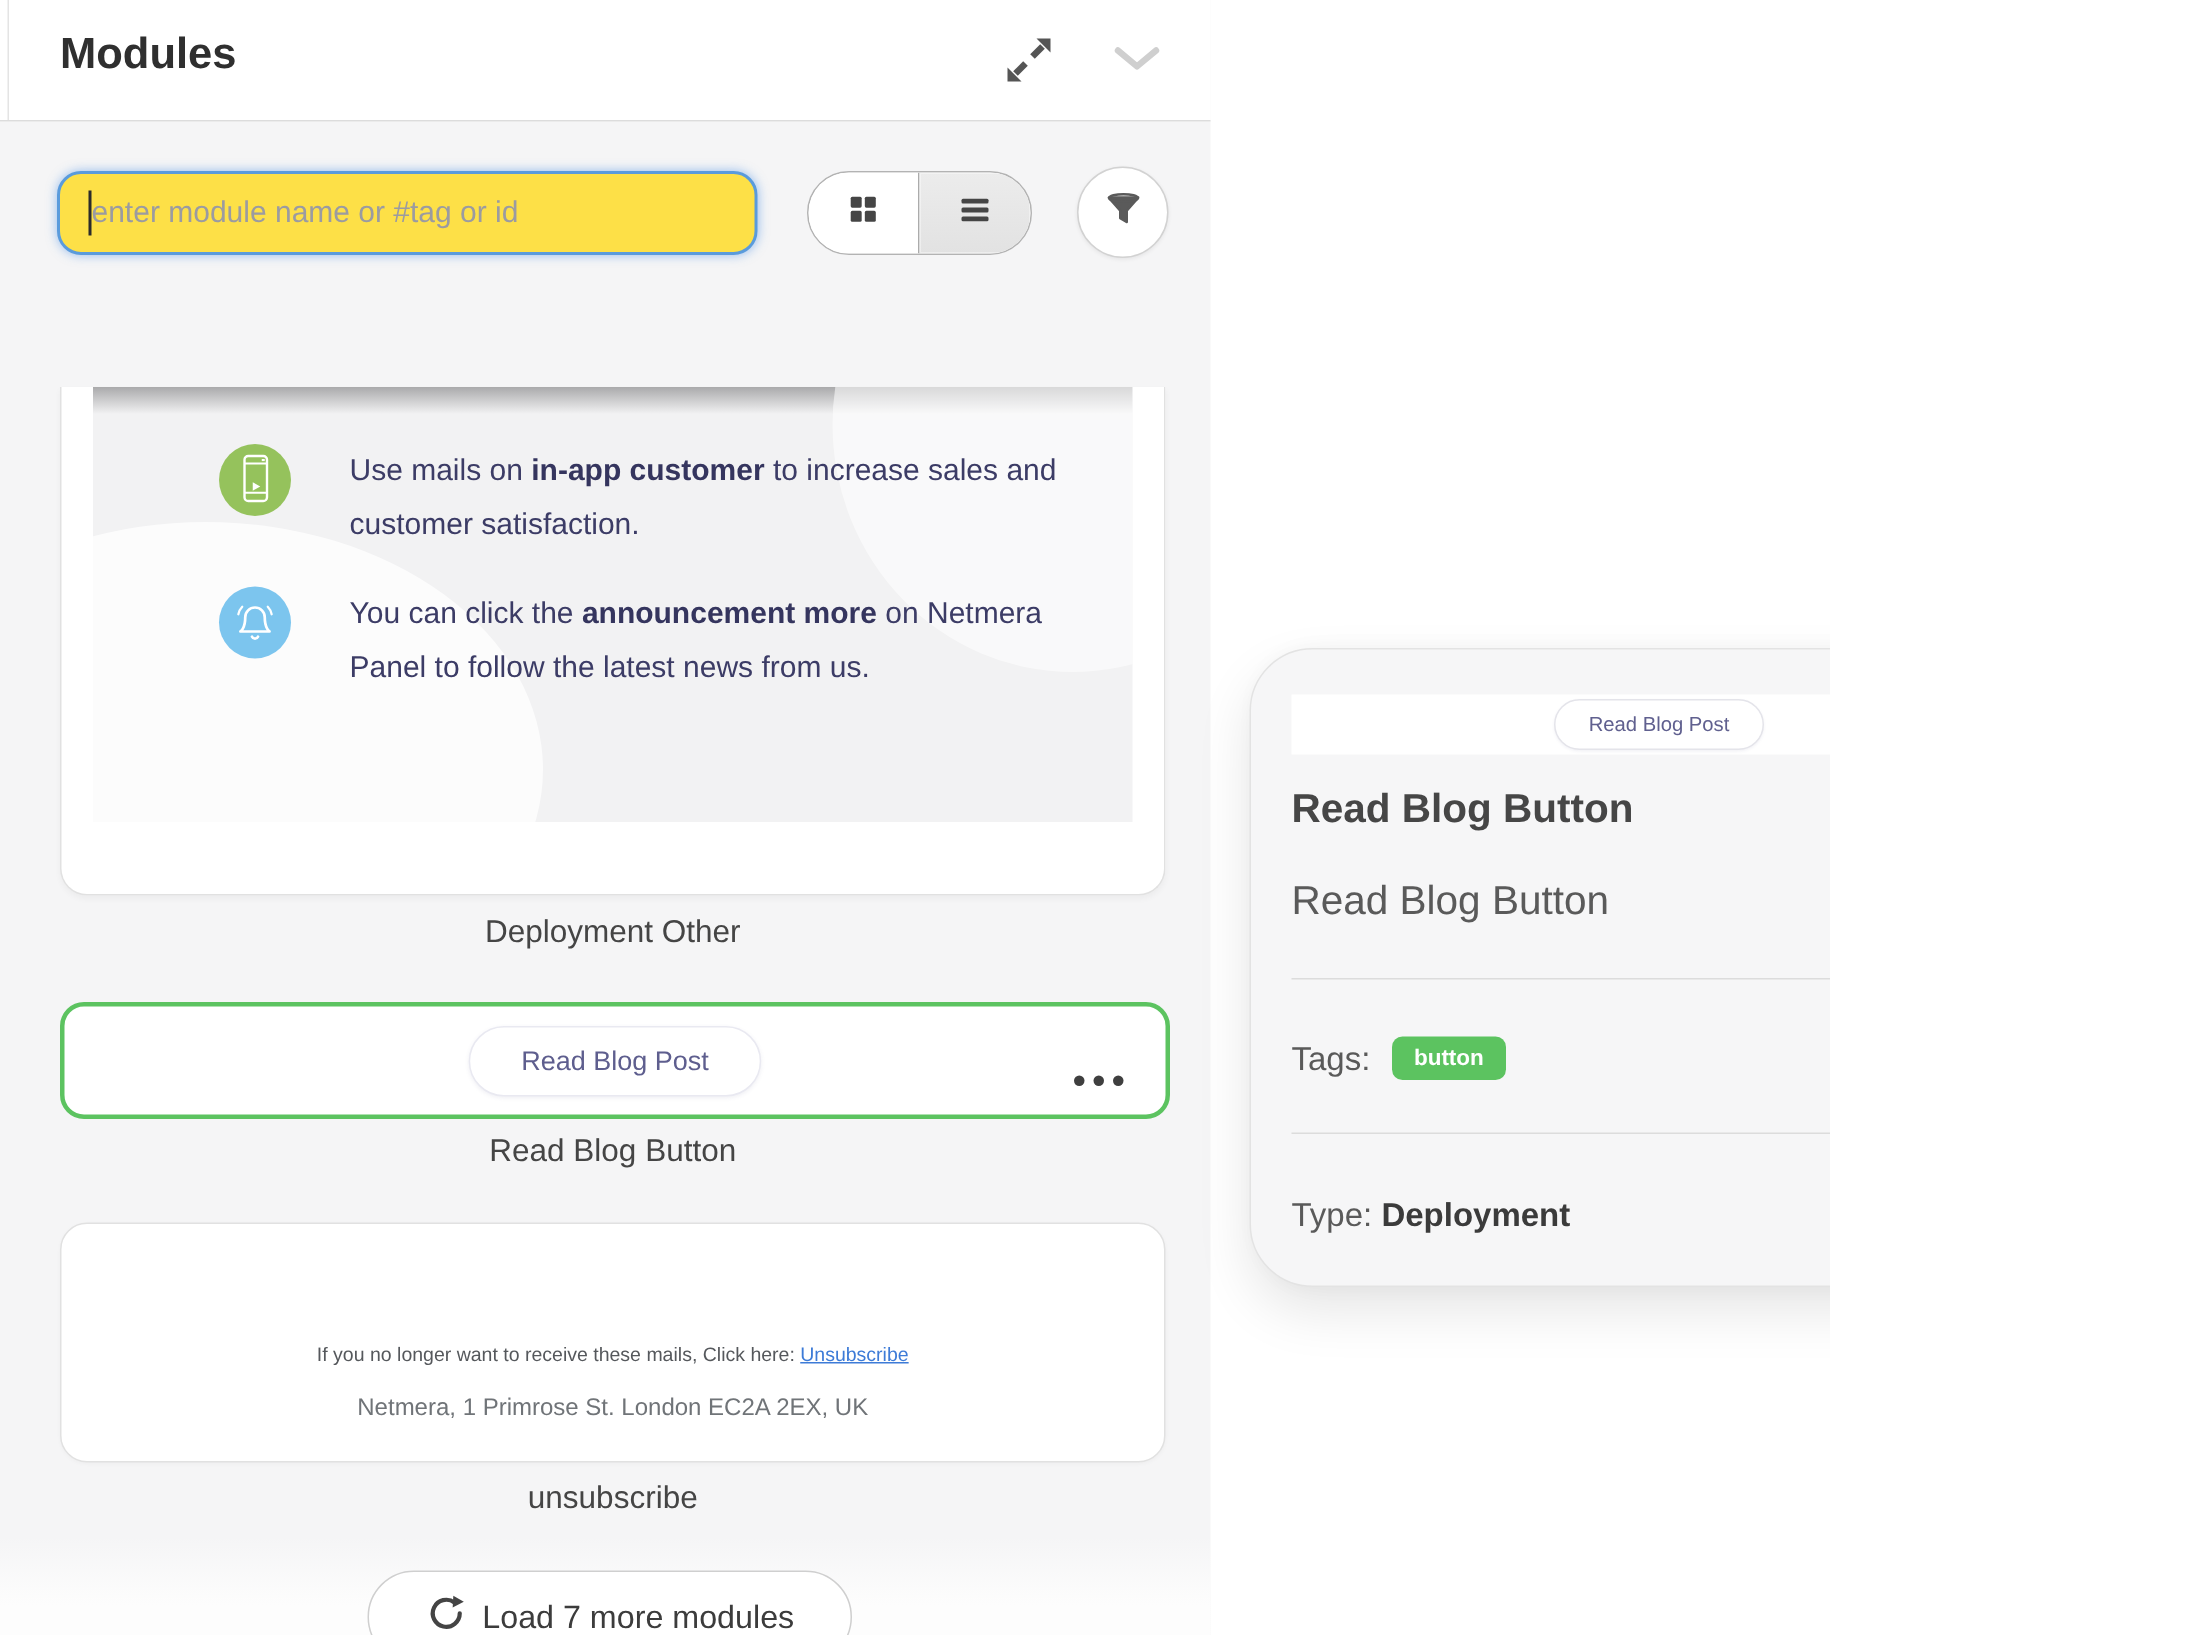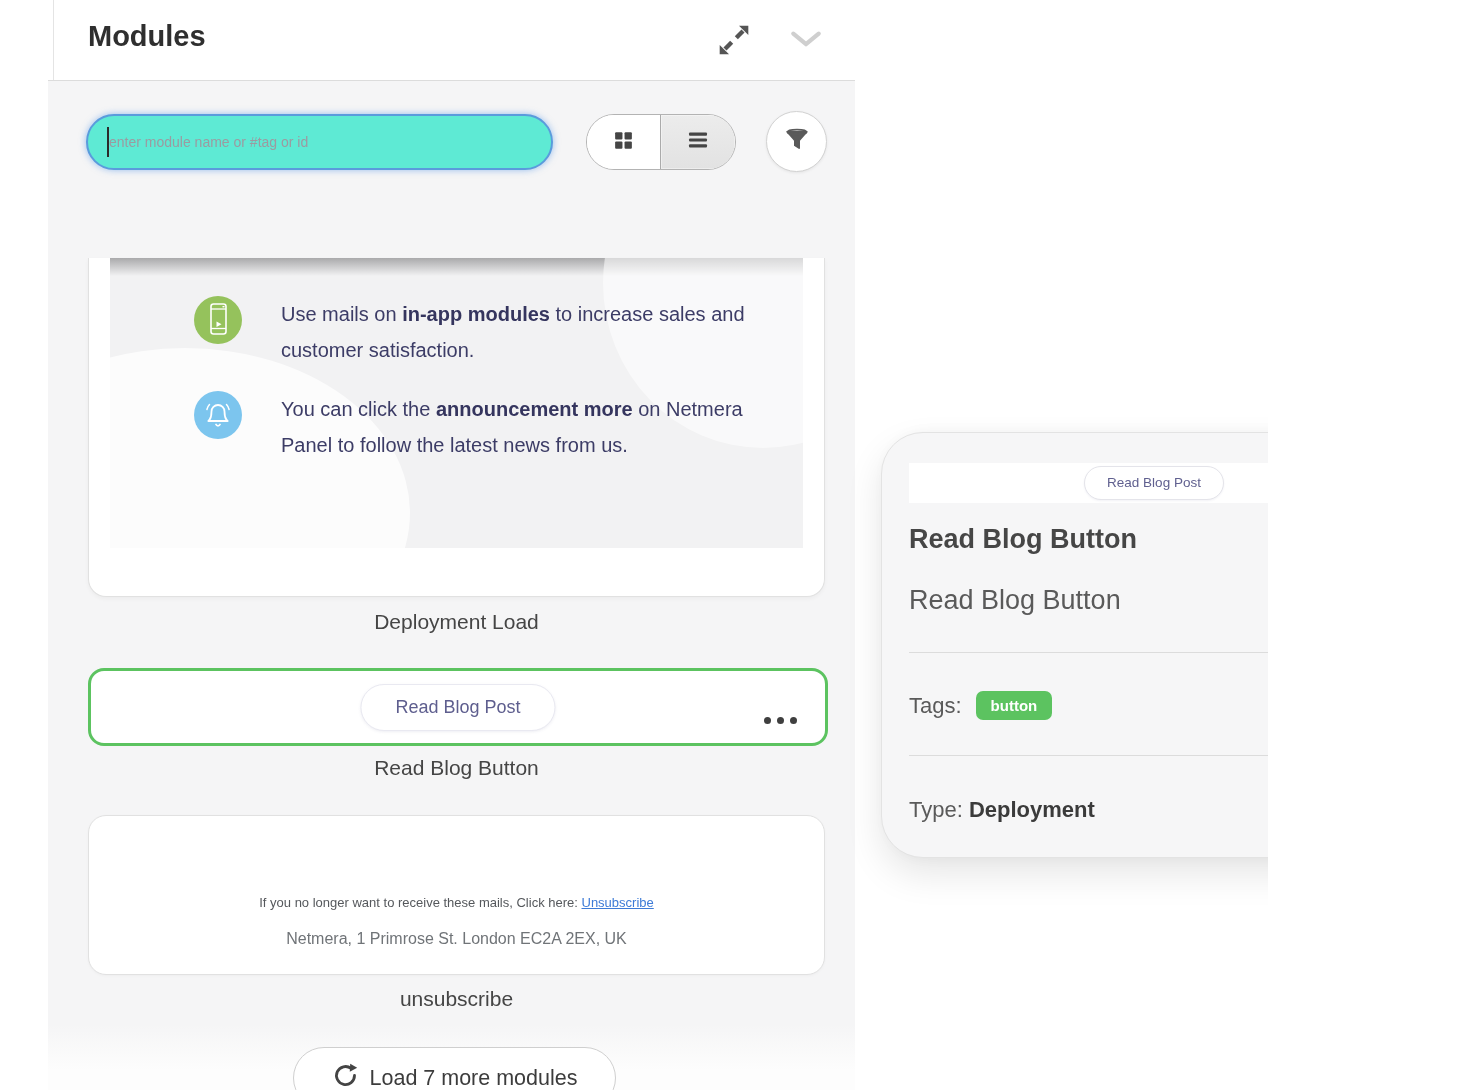--- a/index.html
+++ b/index.html
@@ -1,28 +1,28 @@
 <!DOCTYPE html>
 <html style="--accent-green: #5cc360; --selection-green: #66c966; --focus-blue: #5a9bdc; --link-blue: #3d7bd7;"><head>
 <meta charset="utf-8">
 <style>
   * { margin:0; padding:0; box-sizing:border-box; }
   html,body { width:1466px; height:1090px; background:#ffffff; font-family:"Liberation Sans","DejaVu Sans",sans-serif; }
-  .page { position:relative; width:1220px; height:1090px; overflow:hidden; background:#ffffff;margin-left:48px; }
+  .page { position:relative; width:1220px; height:1090px; overflow:hidden; background:#ffffff; }
 
   
   .panel { position:absolute; left:0; top:0; width:807px; height:1090px; background:#f5f5f6; }
   .panel-header { position:absolute; left:0; top:0; width:807px; height:81px; background:#ffffff; border-bottom:1px solid #dcdcdc; }
   .header-left-line { position:absolute; left:5px; top:0; width:1px; height:80px; background:#e4e4e4; }
   .panel-title { position:absolute; left:40px; top:20px; font-size:29px; font-weight:600; color:#2f2f2f; }
   .expand-btn { position:absolute; left:666px; top:18px; width:40px; height:44px; cursor:pointer; background:none; border:none; }
   .collapse-btn { position:absolute; left:736px; top:24px; width:44px; height:34px; cursor:pointer; background:none; border:none; }
 
   .search-row { position:absolute; left:0; top:81px; width:807px; height:124px; }
-  .search-input { position:absolute; left:38px; top:33px; width:467px; height:56px; border-radius:28px; border:2px solid var(--focus-blue,#5a9bdc); box-shadow:0 0 7px rgba(70,140,230,.55); background:#5eead4; font-size:14px; color:#333; padding:0 24px 0 21px; outline:none; font-family:inherit; }
+  .search-input { position:absolute; left:38px; top:33px; width:467px; height:56px; border-radius:16px; border:2px solid var(--focus-blue,#5a9bdc); box-shadow:0 0 7px rgba(70,140,230,.55); background:#fde047; font-size:20px; color:#333; padding:0 24px 0 21px; outline:none; font-family:inherit; }
   .search-input::placeholder { color:#9b9ba1; }
   .search-caret { position:absolute; left:59px; top:46px; width:2px; height:30px; background:#2b2b2b; }
 
   .view-toggle { position:absolute; left:538px; top:33px; width:150px; height:56px; border:1px solid #b3b3b3; border-radius:28px; background:#ffffff; overflow:hidden; display:flex; }
   .view-toggle .seg { width:75px; height:100%; display:flex; align-items:center; justify-content:center; cursor:pointer; }
   .seg-grid { background:#ffffff; border-right:1px solid #ababab; }
   .seg-list { background:linear-gradient(#ececec,#e2e2e2); box-shadow:inset 0 0 0 1px rgba(255,255,255,.4); }
 
   .filter-btn { position:absolute; left:718px; top:30px; width:61px; height:61px; border-radius:50%; background:#ffffff; border:1px solid #d2d2d2; box-shadow:0 1px 3px rgba(0,0,0,.07); display:flex; align-items:center; justify-content:center; cursor:pointer; }
 
@@ -154,37 +154,37 @@
         <div class="bullet-row r1">
           <div class="bullet-icon icon-green">
             <svg width="48" height="48" viewBox="0 0 48 48">
               <rect x="17" y="8" width="15" height="30" rx="2.5" fill="none" stroke="#ffffff" stroke-width="1.6"></rect>
               <line x1="17" y1="13" x2="32" y2="13" stroke="#ffffff" stroke-width="1.3"></line>
               <line x1="17" y1="32.5" x2="32" y2="32.5" stroke="#ffffff" stroke-width="1.3"></line>
               <polygon points="22.5,25.5 27.5,28.3 22.5,31.1" fill="#ffffff"></polygon>
               <rect x="28.5" y="10" width="2" height="1.4" fill="#ffffff"></rect>
             </svg>
           </div>
-          <p class="bullet-text"><span>Use mails on </span><b>in-app modules</b><span> to increase sales and customer satisfaction.</span></p>
+          <p class="bullet-text"><span>Use mails on </span><b>in-app customer</b><span> to increase sales and customer satisfaction.</span></p>
         </div>
 
         <div class="bullet-row r2">
           <div class="bullet-icon icon-blue">
             <svg width="48" height="48" viewBox="0 0 48 48">
               <path d="M30.5 20.5a6.5 6.5 0 0 0-13 0c0 7.5-3.2 9.5-3.2 9.5h19.4s-3.2-2-3.2-9.5" fill="none" stroke="#ffffff" stroke-width="1.8" stroke-linecap="round" stroke-linejoin="round"></path>
               <path d="M26 33.5a2.2 2.2 0 0 1-4 0" fill="none" stroke="#ffffff" stroke-width="1.8" stroke-linecap="round"></path>
               <path d="M32.5 13.5a10 10 0 0 1 2.6 5" fill="none" stroke="#ffffff" stroke-width="1.5" stroke-linecap="round"></path>
               <path d="M15.5 13.5a10 10 0 0 0-2.6 5" fill="none" stroke="#ffffff" stroke-width="1.5" stroke-linecap="round"></path>
             </svg>
           </div>
           <p class="bullet-text"><span>You can click the </span><b>announcement more</b><span> on Netmera Panel to follow the latest news from us.</span></p>
         </div>
       </div>
     </div>
-    <div class="module-caption cap-deploy">Deployment Load</div>
+    <div class="module-caption cap-deploy">Deployment Other</div>
 
     <div class="readblog-card">
       <div class="readblog-pill">Read Blog Post</div>
       <div class="more-dots">
           <i></i>
           <i></i>
           <i></i>
         </div>
     </div>
     <div class="module-caption cap-readblog">Read Blog Button</div>

